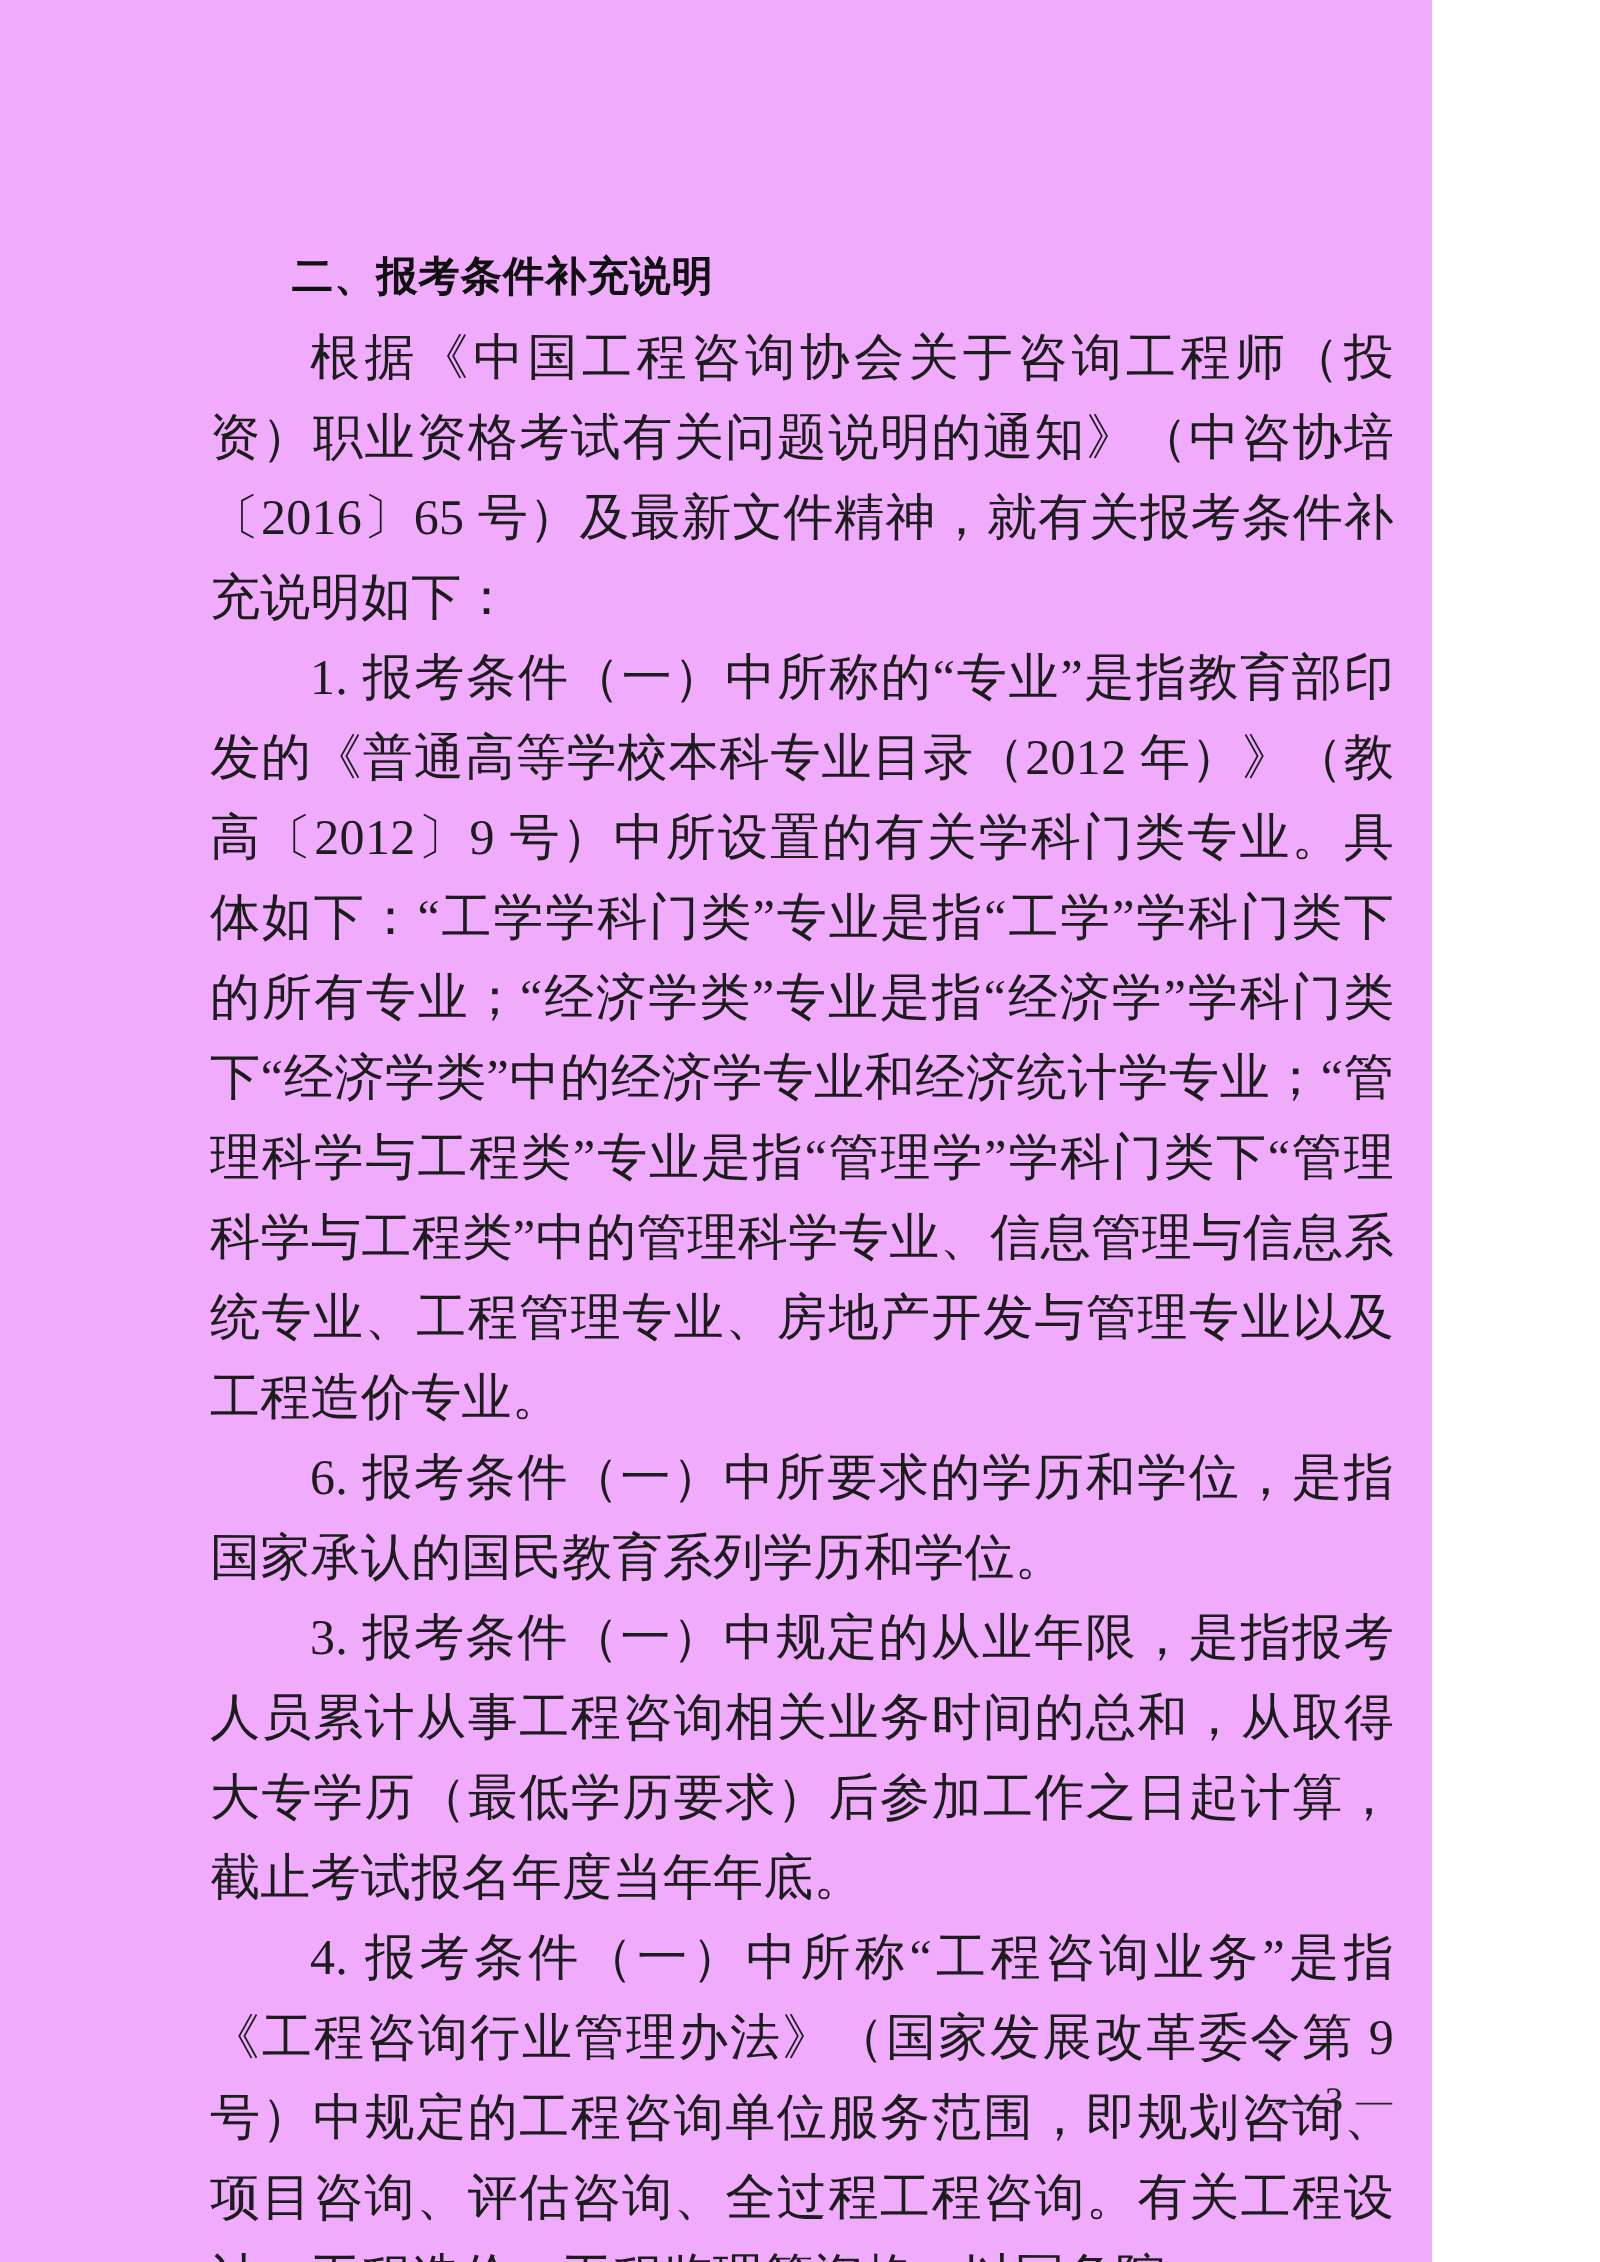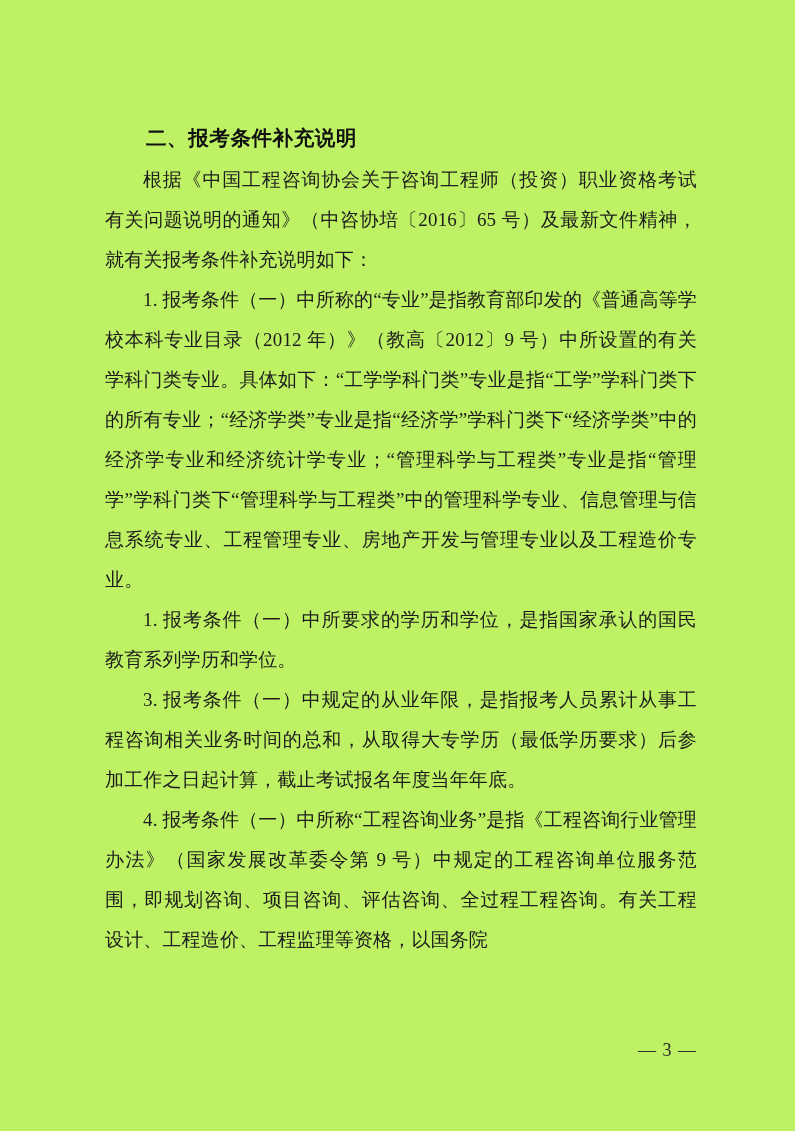--- a/index.html
+++ b/index.html
@@ -10,23 +10,23 @@
     width: 800px;
     height: 1131px;
     background: #ffffff;
     font-family: "Liberation Serif", "DejaVu Serif", serif;
     color: #1a1a1a;
     overflow: hidden;
   }
 
   .page {
     position: relative;
-    width: 795px;
+    width: 716px;
     height: 1131px;
-    background: #bef264;
+    background: #f0abfc;
   }
 
   .content {
     position: absolute;
     left: 105px;
     top: 118px;
     width: 592px;
   }
 
   .section-heading {
@@ -36,21 +36,21 @@
     line-height: 40px;
     letter-spacing: 0.6px;
     text-indent: 2em;
     color: #101010;
     margin: 0 0 2px 0;
     white-space: nowrap;
   }
 
   .para {
     font-family: "Liberation Serif", "DejaVu Serif", serif;
-    font-size: 19px;
+    font-size: 25px;
     line-height: 40px;
     letter-spacing: 0.15px;
     text-align: justify;
     text-justify: inter-character;
     text-indent: 2em;
     margin: 0;
     color: #1c1c1c;
     word-break: break-all;
   }
 
@@ -79,21 +79,21 @@
 
   <div class="content">
 
     <h2 class="section-heading">二、报考条件补充说明</h2>
 
     <p class="para">根据《中国工程咨询协会关于咨询工程师（投资）职业资格考试有关问题说明的通知》（中咨协培〔2016〕65 号）及最新文件精神，就有关报考条件补充说明如下：</p>
 
     <p class="para">1. 报考条件（一）中所称的“专业”是指教育部印发的《普通高等学校本科专业目录（2012 年）》（教高〔2012〕9 号）中所设置的有关学科门类专业。具体如下：“工学学科门类”专业是指“工学”学科门类下的所有专业；“经济学类”专业是指“经济学”学科门类下“经济学类”中的经济学专业和经济统计学专业；“管理科学与工程类”专业是指“管理学”学科门类下“管理科学与工程类”中的管理科学专业、信息管理与信息系统专业、工程管理专业、房地产开发与管理专业以及工程造价专业。</p>
 
 
-    <p class="para">1. 报考条件（一）中所要求的学历和学位，是指国家承认的国民教育系列学历和学位。</p>
+    <p class="para">6. 报考条件（一）中所要求的学历和学位，是指国家承认的国民教育系列学历和学位。</p>
 
     <p class="para">3. 报考条件（一）中规定的从业年限，是指报考人员累计从事工程咨询相关业务时间的总和，从取得大专学历（最低学历要求）后参加工作之日起计算，截止考试报名年度当年年底。</p>
 
     <p class="para">4. 报考条件（一）中所称“工程咨询业务”是指《工程咨询行业管理办法》（国家发展改革委令第 9 号）中规定的工程咨询单位服务范围，即规划咨询、项目咨询、评估咨询、全过程工程咨询。有关工程设计、工程造价、工程监理等资格，以国务院</p>
 
   </div>
 
   <div class="footer">— 3 —</div>
 
 </div>

